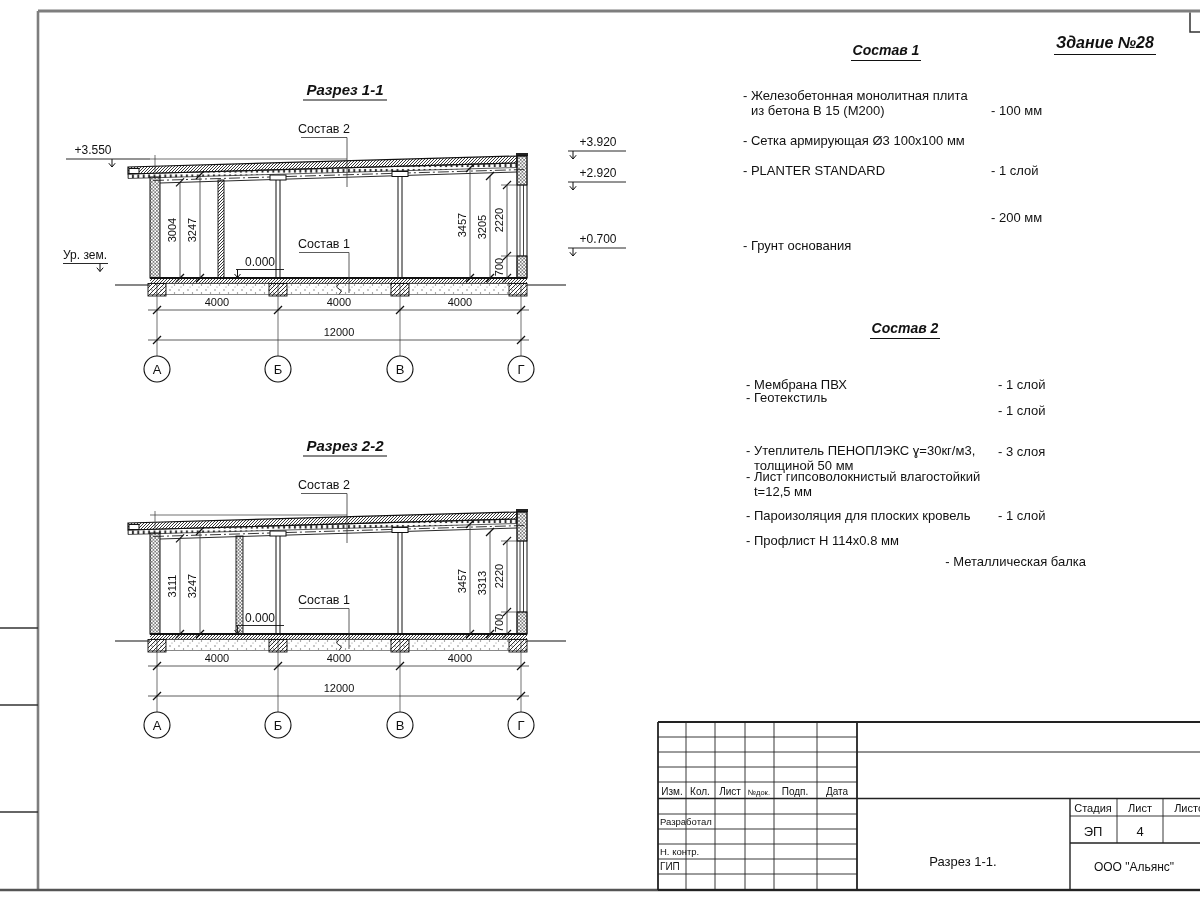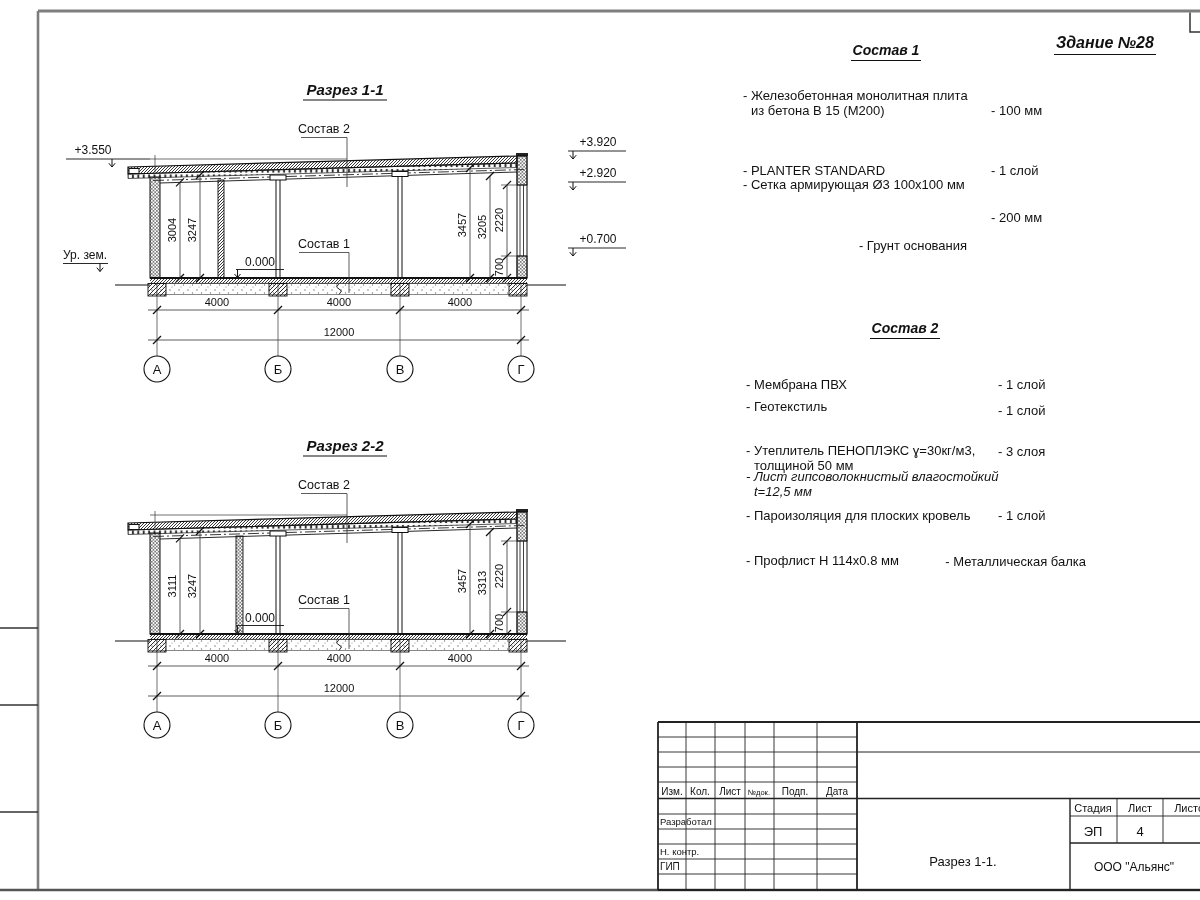--- a/index.html
+++ b/index.html
@@ -229,59 +229,59 @@
 
   <div class="abs list-title" style="left:836px;top:42px;width:100px;">
     <span>Состав 1</span>
   </div>
   <div class="mat-list" style="left:743px;top:84px;height:190px;">
     <div class="mat-item" style="top:4px;">
       <div>- Железобетонная  монолитная плита</div>
       <div class="mat-line2">из бетона В 15 (М200)</div>
     </div>
     <div class="mat-val" style="left:248px;top:19px;">- 100 мм</div>
-    <div class="mat-item" style="top:49px;margin-top:44px;">
+    <div class="mat-item" style="top:49px;">
       <div>- Сетка армирующая Ø3 100х100 мм</div>
     </div>
     <div class="mat-item" style="top:79px;">
       <div>- PLANTER STANDARD</div>
     </div>
     <div class="mat-val" style="left:248px;top:79px;">- 1  слой</div>
     <div class="mat-val" style="left:248px;top:126px;text-align:center;">- 200 мм</div>
-    <div class="mat-item" style="top:154px;text-align:center;">
+    <div class="mat-item" style="top:154px;">
       <div>- Грунт основания</div>
     </div>
   </div>
 
   <div class="abs list-title" style="left:855px;top:320px;width:100px;">
     <span>Состав 2</span>
   </div>
   <div class="mat-list" style="left:746px;top:371px;height:220px;">
     <div class="mat-item" style="top:6px;">
       <div>- Мембрана ПВХ</div>
     </div>
     <div class="mat-val" style="left:252px;top:6px;">- 1 слой</div>
-    <div class="mat-item" style="top:28px;">
+    <div class="mat-item" style="top:19px;">
       <div>- Геотекстиль</div>
     </div>
     <div class="mat-val" style="left:252px;top:32px;">- 1 слой</div>
     <div class="mat-item" style="top:72px;">
       <div>- Утеплитель ПЕНОПЛЭКС ɣ=30кг/м3,</div>
       <div class="mat-line2">толщиной 50 мм</div>
     </div>
     <div class="mat-val" style="left:252px;top:73px;">- 3 слоя</div>
-    <div class="mat-item" style="top:98px;font-style:italic;">
+    <div class="mat-item" style="top:98px;">
       <div>- Лист гипсоволокнистый влагостойкий</div>
       <div class="mat-line2">t=12,5 мм</div>
     </div>
     <div class="mat-item" style="top:137px;">
       <div>- Пароизоляция для плоских кровель</div>
     </div>
     <div class="mat-val" style="left:252px;top:137px;">- 1 слой</div>
-    <div class="mat-item" style="top:162px;margin-top:20px;">
+    <div class="mat-item" style="top:162px;">
       <div>- Профлист Н 114х0.8 мм</div>
     </div>
     <div class="mat-item" style="top:183px;text-align:right;">
       <div>- Металлическая балка</div>
     </div>
   </div>
 
   <svg class="abs" style="left:650px;top:715px" width="550" height="176" viewBox="0 0 550 176">
     <g stroke="#222">
 

